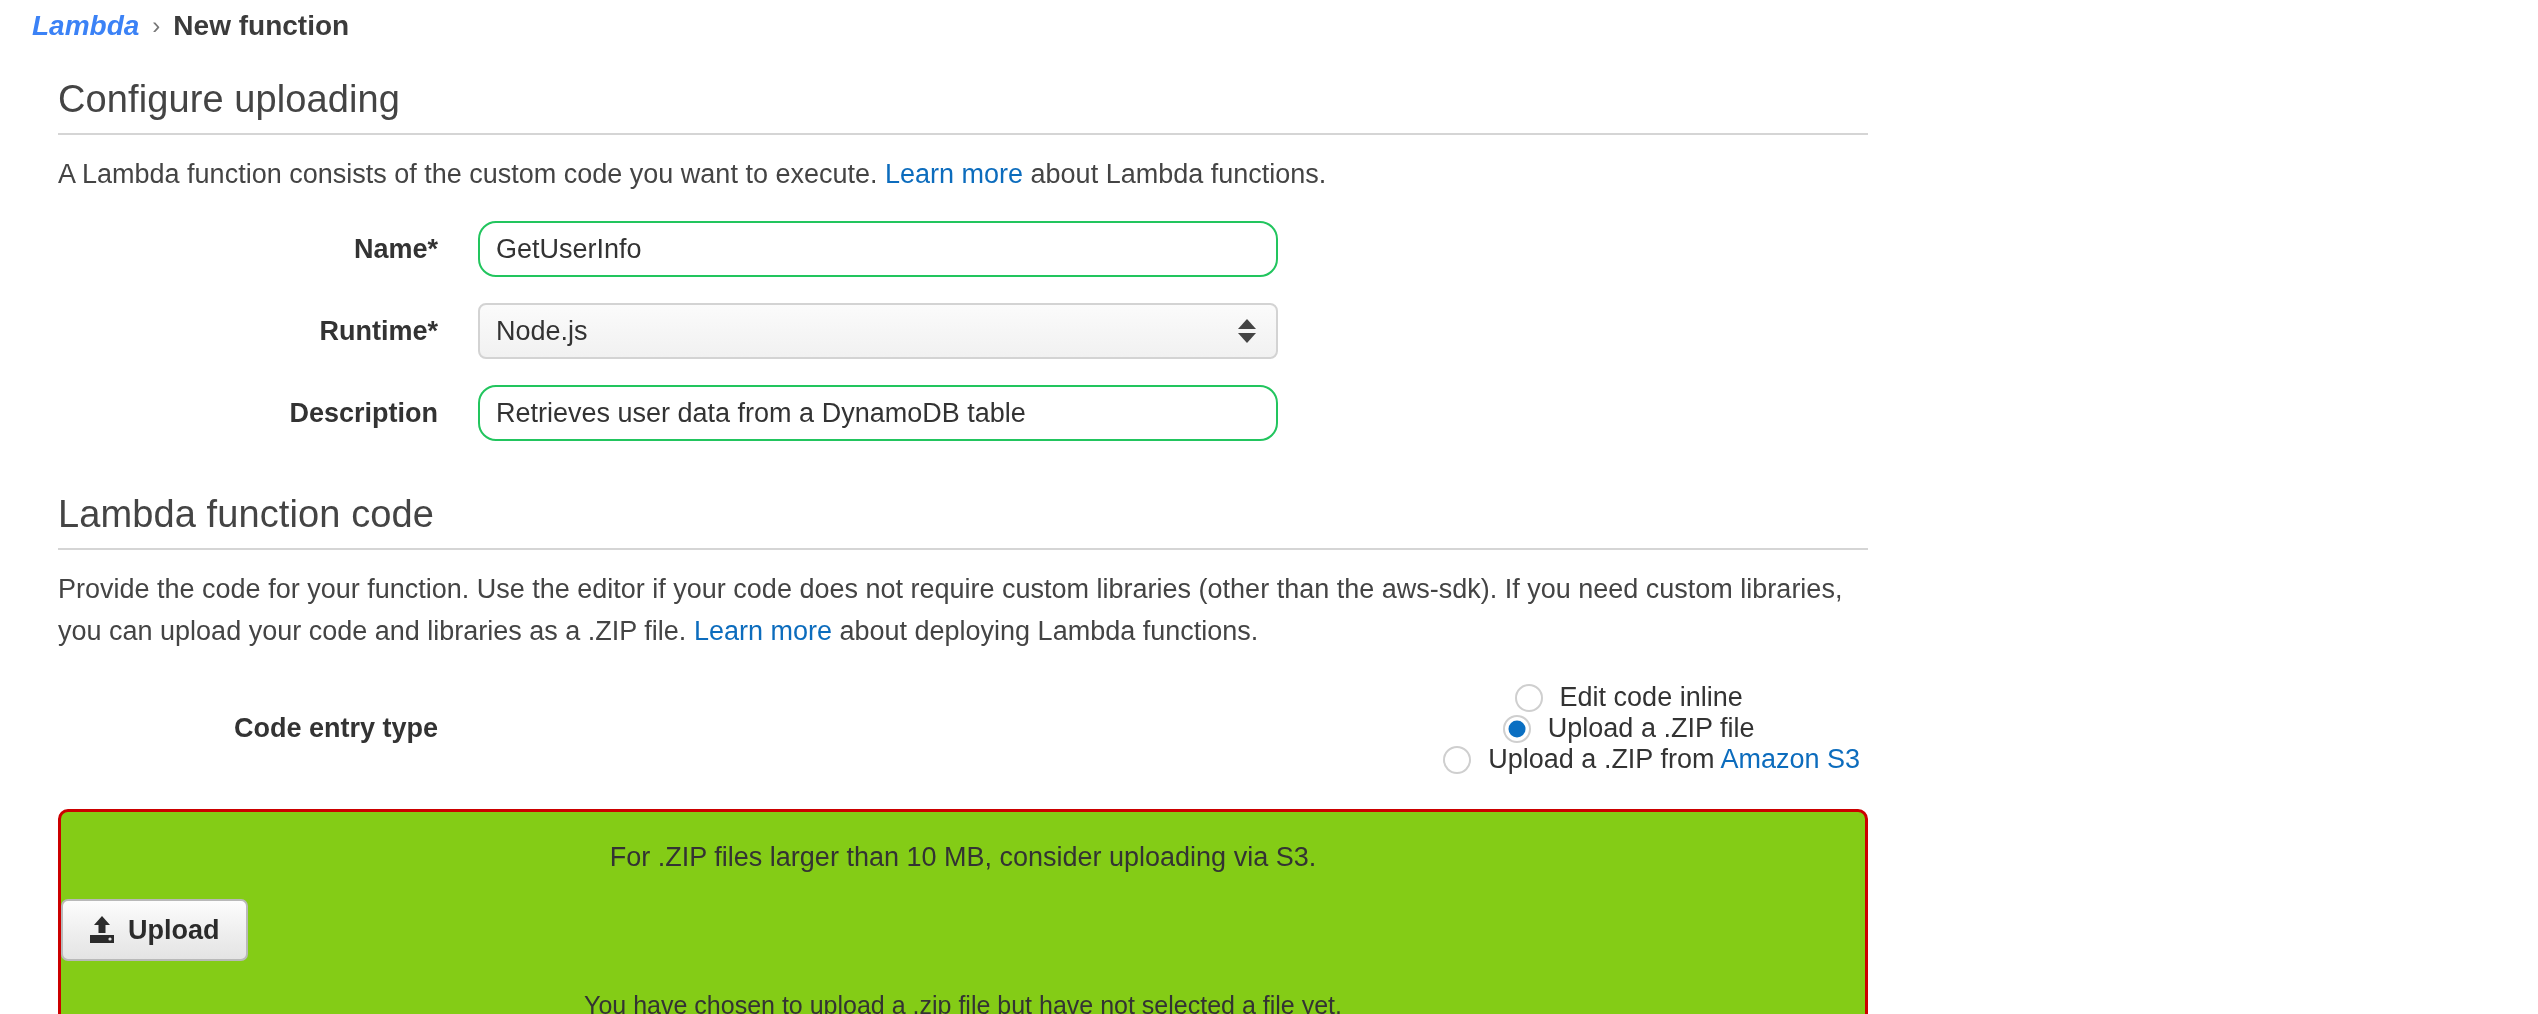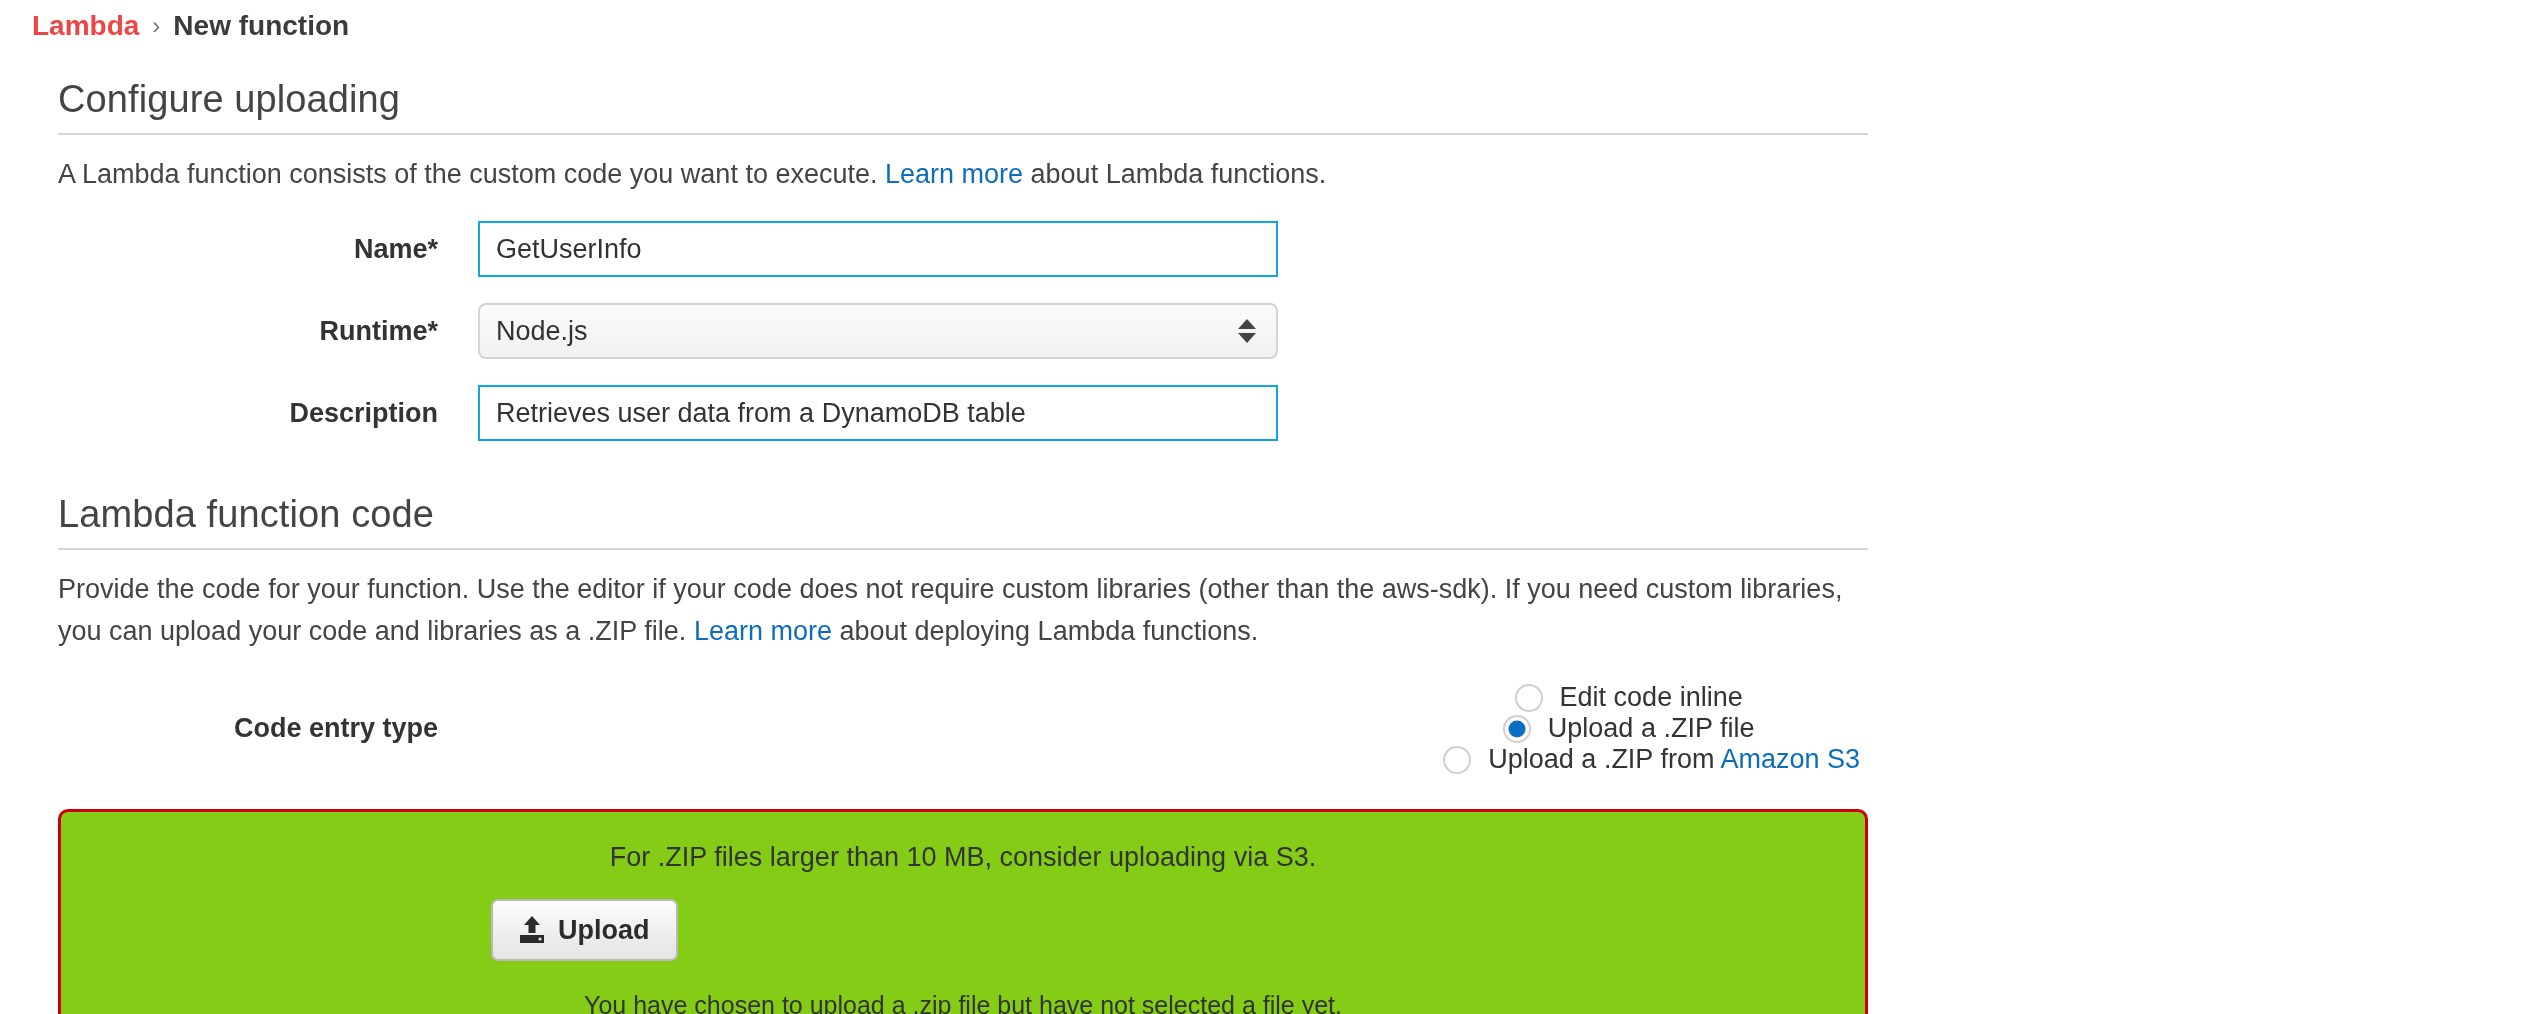--- a/index.html
+++ b/index.html
@@ -21,23 +21,24 @@
     position: absolute;
     left: 32px;
     top: 10px;
     display: flex;
     align-items: center;
     font-size: 28px;
     font-weight: bold;
     white-space: nowrap;
   }
   #breadcrumb .crumb-link {
-    color: #ef4444;
+    color: #3b82f6;
     text-decoration: none;
     cursor: pointer;
+    font-style: italic;
   }
   #breadcrumb .crumb-sep {
     color: #777777;
     font-weight: normal;
     font-size: 24px;
     margin: 0 13px;
   }
   #breadcrumb .crumb-current {
     color: #3b3b3b;
   }
@@ -136,22 +137,22 @@
     padding-right: 40px;
     box-sizing: border-box;
     font-size: 27px;
     font-weight: bold;
     color: #333333;
   }
   .text-input {
     width: 800px;
     height: 56px;
     box-sizing: border-box;
-    border: 2px solid #0ea5e9;
-    border-radius: 0;
+    border: 2px solid #22c55e;
+    border-radius: 18px;
     background: #ffffff;
     font-family: "Liberation Sans", sans-serif;
     font-size: 27px;
     color: #333333;
     padding: 0 16px;
     outline: none;
   }
   .select-wrap {
     position: relative;
     width: 800px;
@@ -257,21 +258,20 @@
     background: #84cc16;
     padding: 30px 0 28px 0;
     text-align: center;
   }
   .upload-hint {
     font-size: 27px;
     color: #333333;
     margin: 0 0 26px 0;
   }
   .upload-btn-wrap {
-    padding-left: 430px;
     text-align: left;
   }
   .upload-btn {
     display: inline-flex;
     align-items: center;
     gap: 13px;
     height: 62px;
     padding: 0 26px;
     box-sizing: border-box;
     border: 2px solid #b9b9b9;

